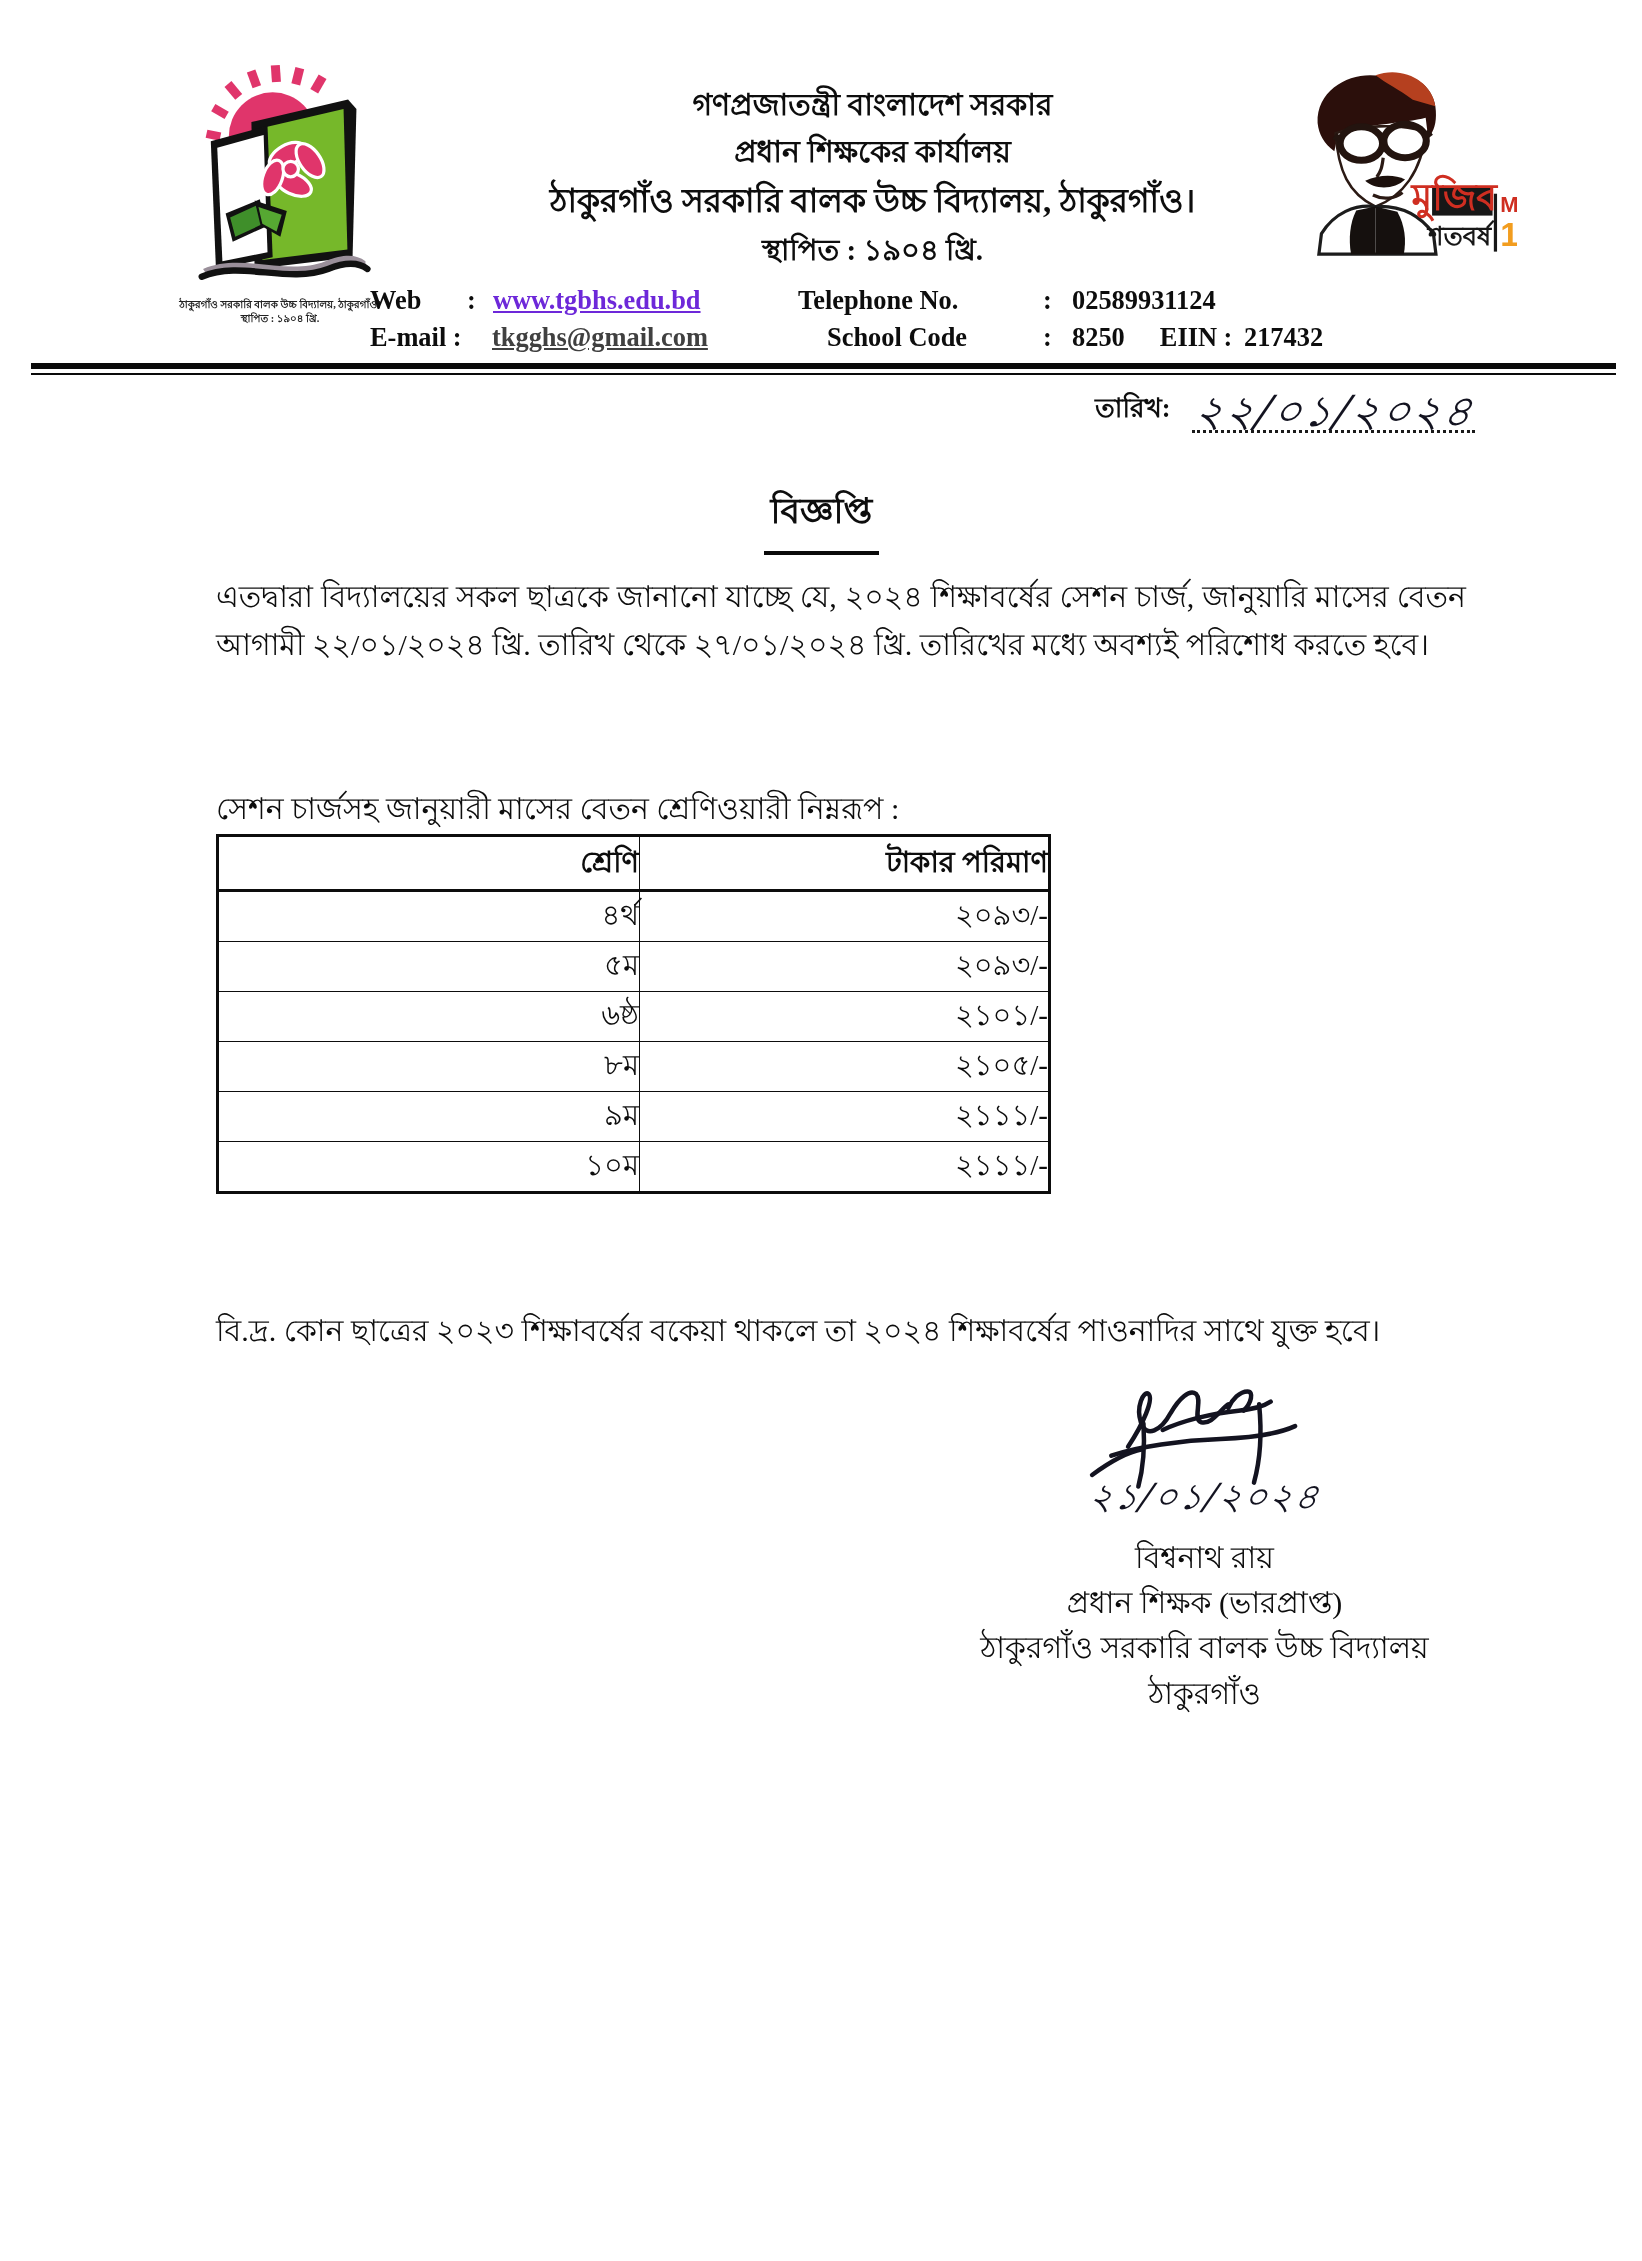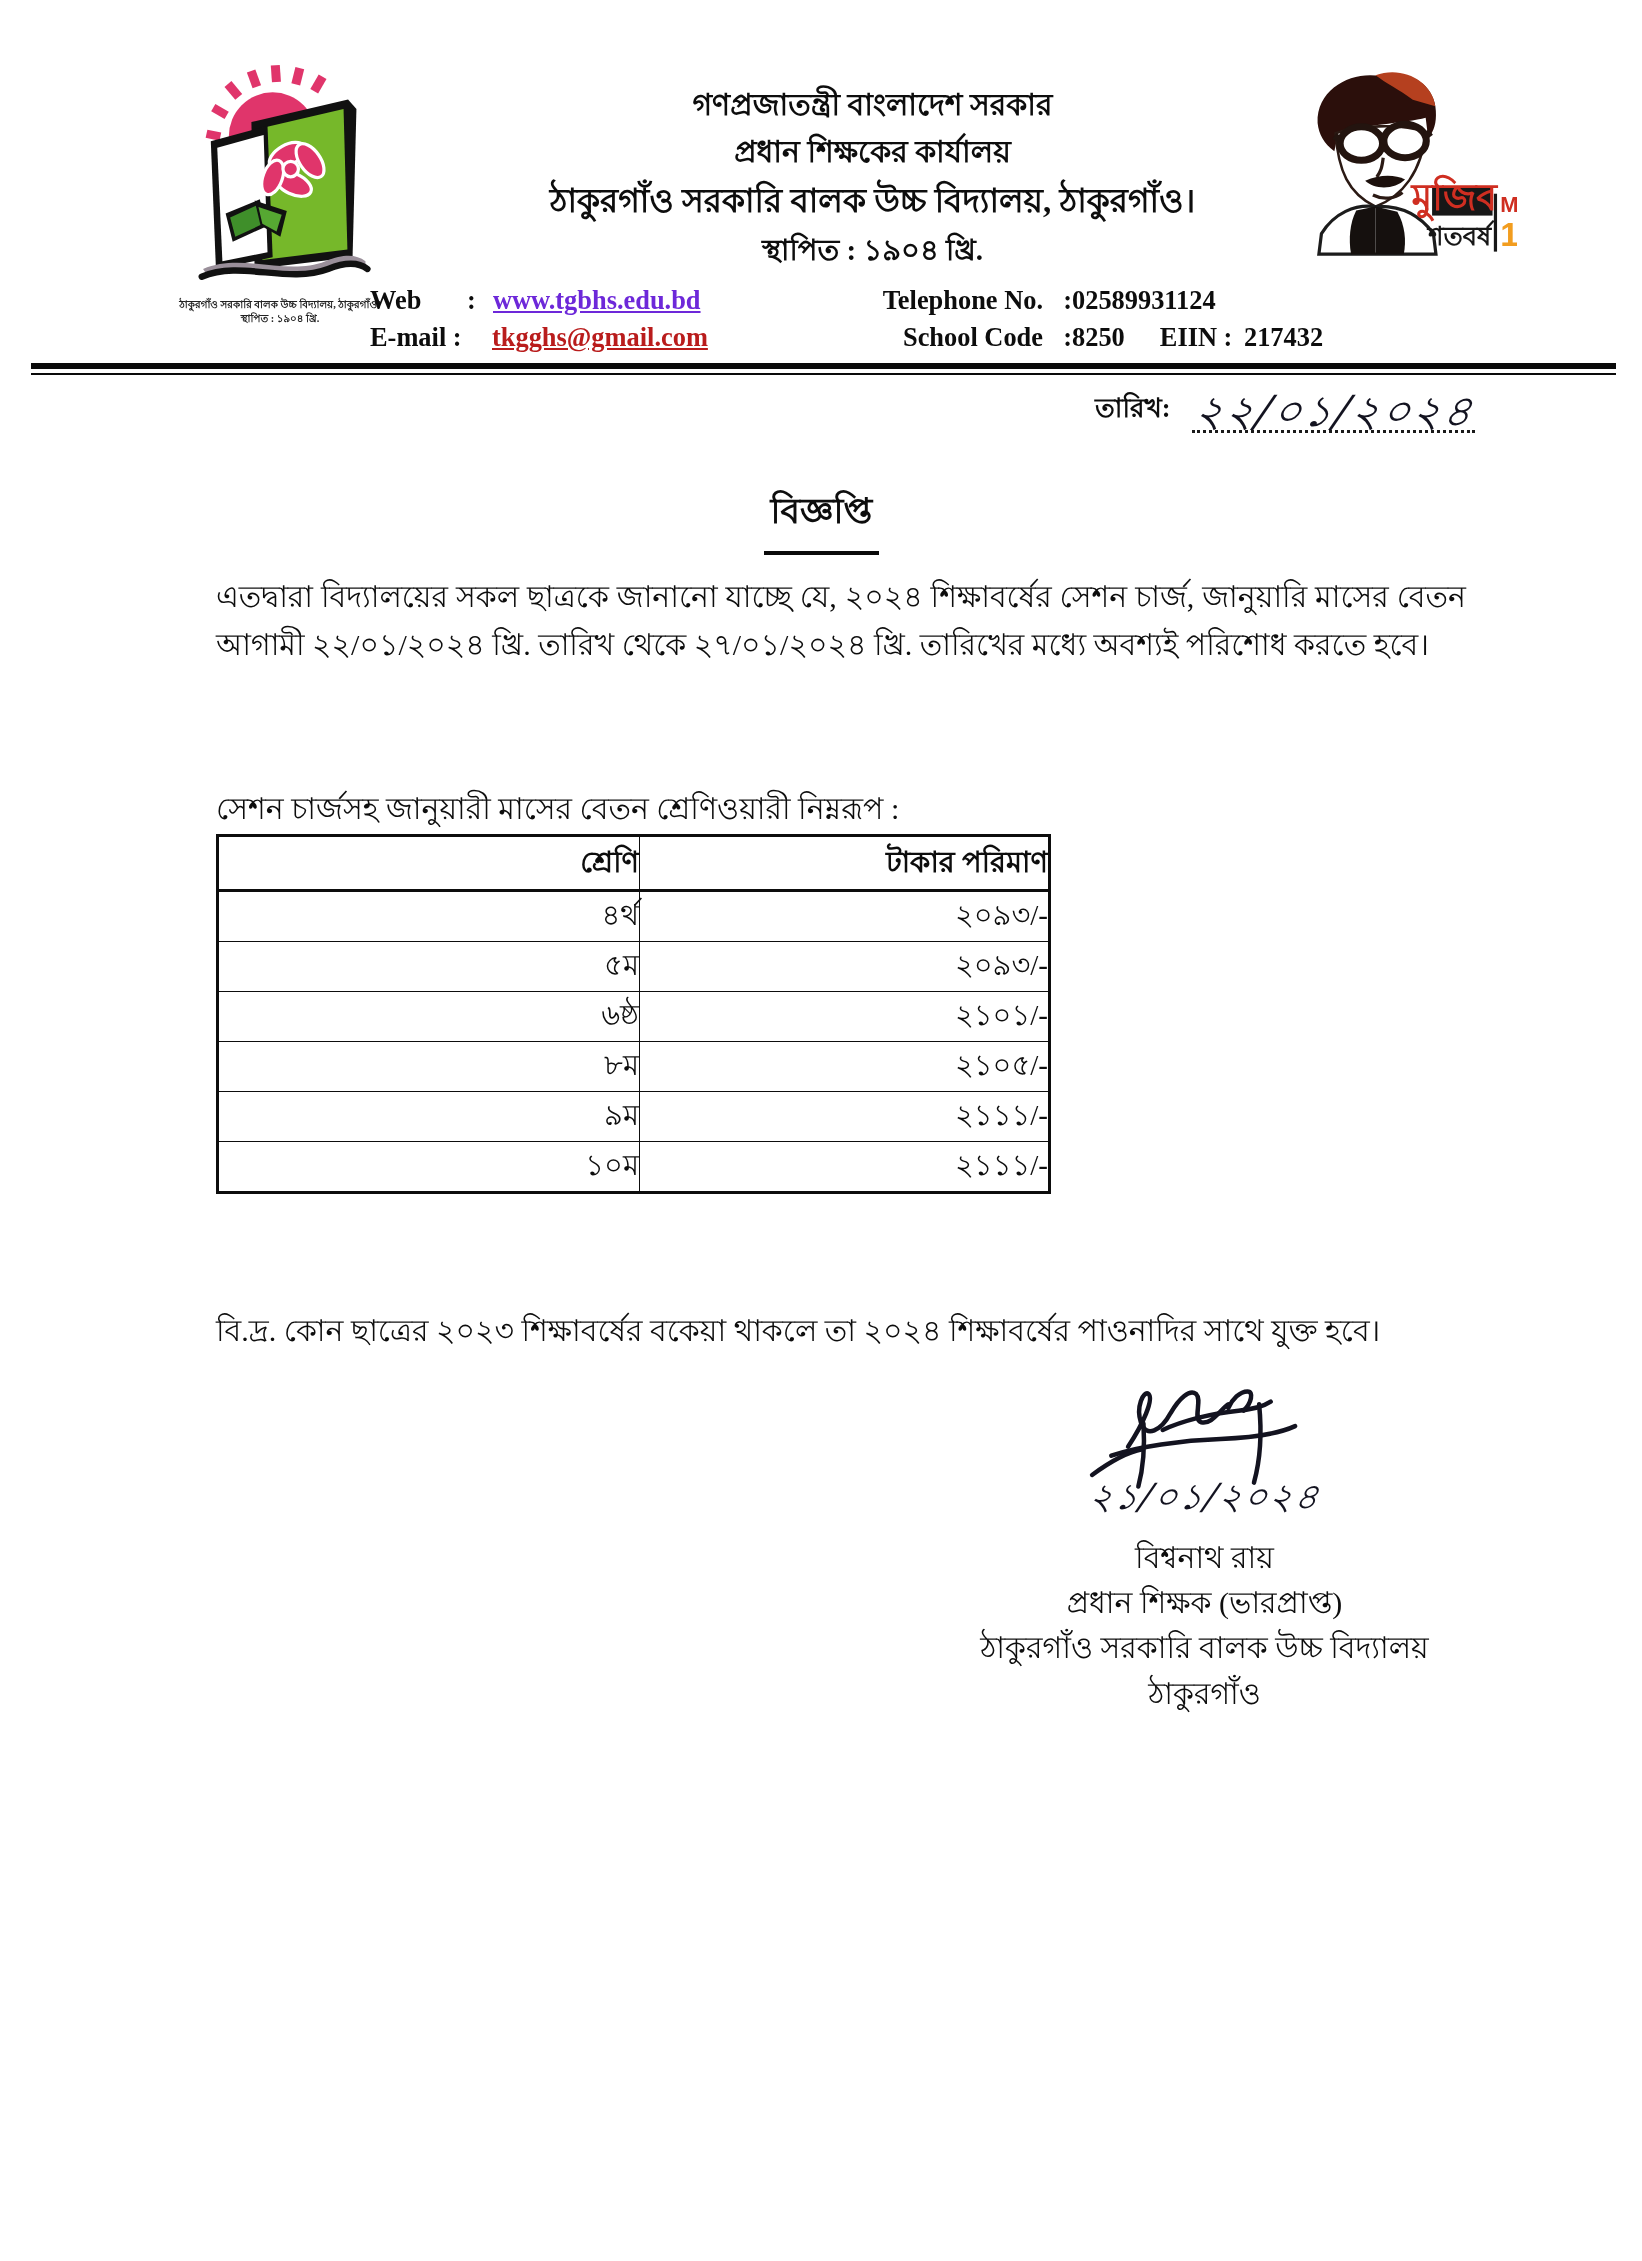--- a/index.html
+++ b/index.html
@@ -24,21 +24,21 @@
   .head-center { position:absolute; left:341px; top:82px; width:1063px; text-align:center; }
   .head-center .h1 { font-size:30px; font-weight:bold; line-height:46px; }
   .head-center .h2 { font-size:30px; font-weight:bold; line-height:48px; }
   .head-center .h3 { font-size:33px; font-weight:bold; line-height:50px; }
   .head-center .h4 { font-size:29px; font-weight:bold; line-height:48px; }
 
   
   .contact { position:absolute; left:370px; top:285px; width:1179px; font-family:"Liberation Serif",serif; }
   .contact .row { display:flex; align-items:baseline; height:37px; }
   .contact .lcol { width:428px; display:flex; align-items:baseline; font-weight:bold; font-size:26.4px; }
-  .contact .rcol { display:flex; align-items:baseline; font-weight:bold; font-size:26.4px;text-align:right; }
+  .contact .rcol { display:flex; align-items:baseline; font-weight:bold; font-size:26.4px; }
   .contact .lbl  { white-space:pre; }
   .contact a, .contact .link {
     font-weight:bold; font-size:26.4px; text-decoration:underline; cursor:pointer;
   }
   .w-label { width:97px; }
   .w-colon { width:26px; }
   .p-label { width:245px; }
   .p-colon { width:29px; }
   .gap-eiin { width:35px; }
 
@@ -203,21 +203,21 @@
       </div>
       <div class="rcol">
         <span class="lbl p-label">Telephone No.</span>
         <span class="p-colon">:</span>
         <span>02589931124</span>
       </div>
     </div>
     <div class="row">
       <div class="lcol">
         <span class="lbl w-label" style="width:122px">E-mail :</span>
-        <span class="link" style="color:#b91c1c">tkgghs@gmail.com</span>
+        <span class="link" style="color:#404040">tkgghs@gmail.com</span>
       </div>
       <div class="rcol" style="padding-left:29px">
         <span class="lbl" style="width:216px">School Code</span>
         <span class="p-colon">:</span>
         <span>8250</span>
         <span class="gap-eiin"></span>
         <span class="lbl" style="margin-right:11.6px">EIIN :</span>
         <span>217432</span>
       </div>
     </div>

